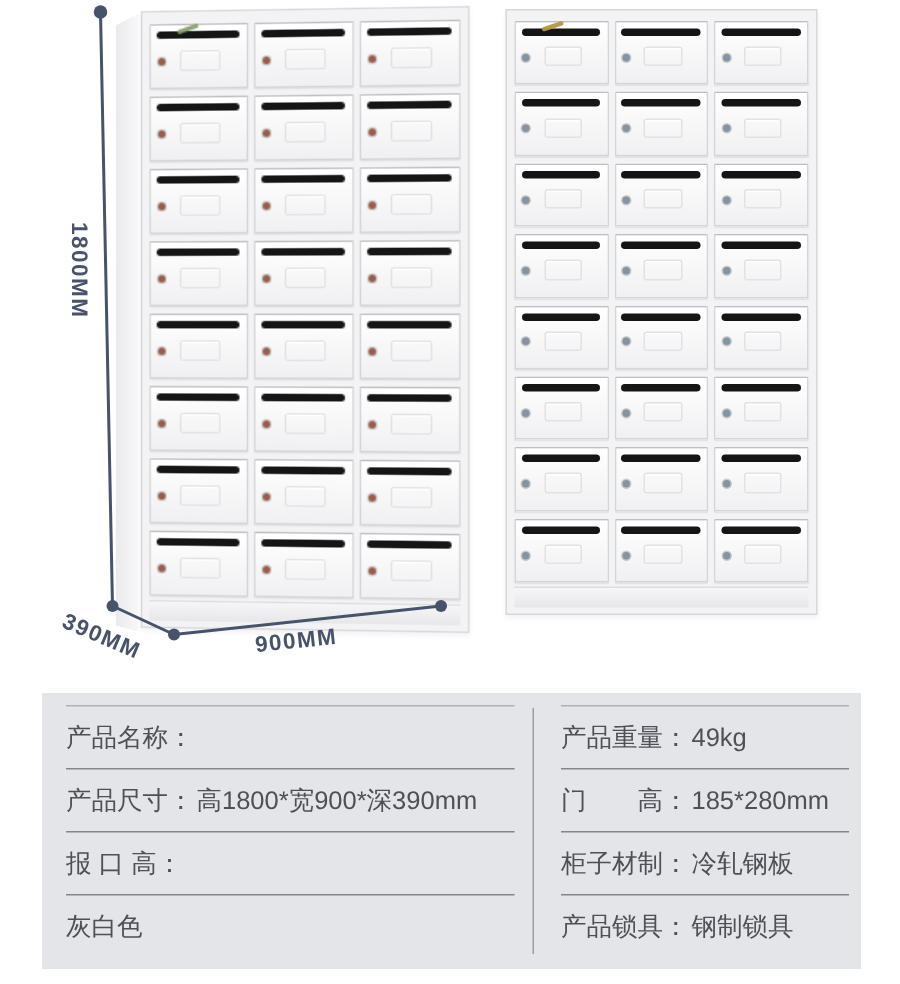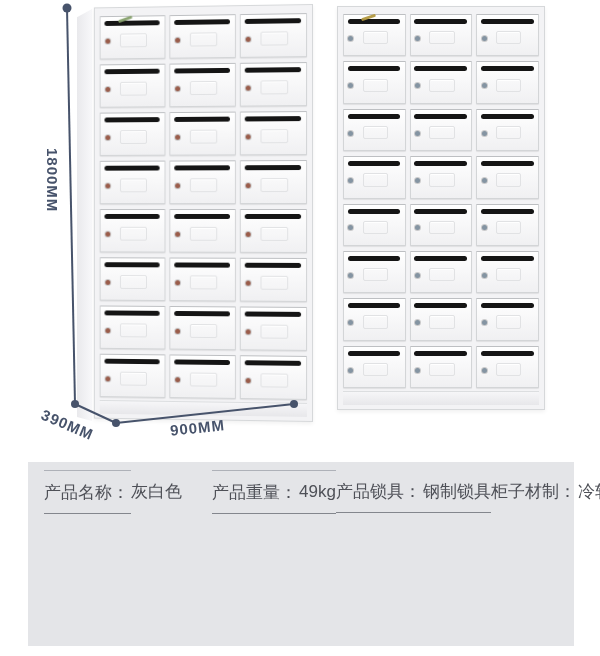--- a/index.html
+++ b/index.html
@@ -32,23 +32,23 @@
   .key{position:absolute;left:28%;top:3%;width:15px;height:3px;border-radius:2px;transform:rotate(-18deg);opacity:.95;}
 
   .dim{position:absolute;color:var(--dim-color,#47536b);font-weight:600;font-size:15px;letter-spacing:1px;}
   .dim-h{left:44px;top:148px;writing-mode:vertical-rl;}
   .dim-d{left:40px;top:416px;transform:rotate(23deg);}
   .dim-w{left:170px;top:419px;transform:rotate(-6deg);}
 
   
   .spec{position:absolute;left:28px;top:462px;width:546px;height:184px;box-sizing:border-box;
     background:var(--table-bg,#e4e5e8);display:flex;padding:8px 0;}
-  .spec-col{box-sizing:border-box;display:flex;flex-direction:row;}
+  .spec-col{box-sizing:border-box;display:flex;flex-direction:column;}
   .spec-col.left{width:327px;padding:0 12px 0 16px;}
-  .spec-col.right{flex:1;padding:0 8px 0 18px;}
+  .spec-col.right{flex:1;padding:0 8px 0 18px;justify-content:flex-end;}
   .spec-divider{width:1px;background:var(--divider-color,#9a9da3);margin:2px 0;}
   .spec-row{height:42px;display:flex;align-items:center;
     font-size:17px;color:var(--table-text,#4e5057);
     border-bottom:1px solid var(--row-line-color,#83868d);white-space:nowrap;}
   .spec-col .spec-row:first-child{border-top:1px solid #aeb1b8;}
   .spec-col .spec-row:last-child{border-bottom:none;}
   .spec-label{margin-right:2px;}
 </style>
 </head>
 <body>
@@ -332,34 +332,43 @@
     <span class="dim dim-d">390MM</span>
     <span class="dim dim-w">900MM</span>
   </div>
 
   <div class="spec">
     <div class="spec-col left">
       <div class="spec-row">
         <span class="spec-label">产品名称：</span>
       </div>
       <div class="spec-row">
+        <span class="spec-label">产品尺寸：</span>
+        <span class="spec-value">高1800*宽900*深390mm</span>
+      </div>
+      <div class="spec-row">
+        <span class="spec-label">报 口 高：</span>
       </div>
       <div class="spec-row">
         <span class="spec-value">灰白色</span>
       </div>
     </div>
     <div class="spec-divider"></div>
     <div class="spec-col right">
       <div class="spec-row">
         <span class="spec-label">产品重量：</span>
         <span class="spec-value">49kg</span>
       </div>
       <div class="spec-row">
+        <span class="spec-label">门　　高：</span>
+        <span class="spec-value">185*280mm</span>
+      </div>
+      <div class="spec-row">
+        <span class="spec-label">柜子材制：</span>
+        <span class="spec-value">冷轧钢板</span>
+      </div>
+      <div class="spec-row">
         <span class="spec-label">产品锁具：</span>
         <span class="spec-value">钢制锁具</span>
-      </div>
-      <div class="spec-row">
-        <span class="spec-label">柜子材制：</span>
-        <span class="spec-value">冷轧钢板</span>
       </div>
     </div>
   </div>
 </div>
 
 </body></html>

